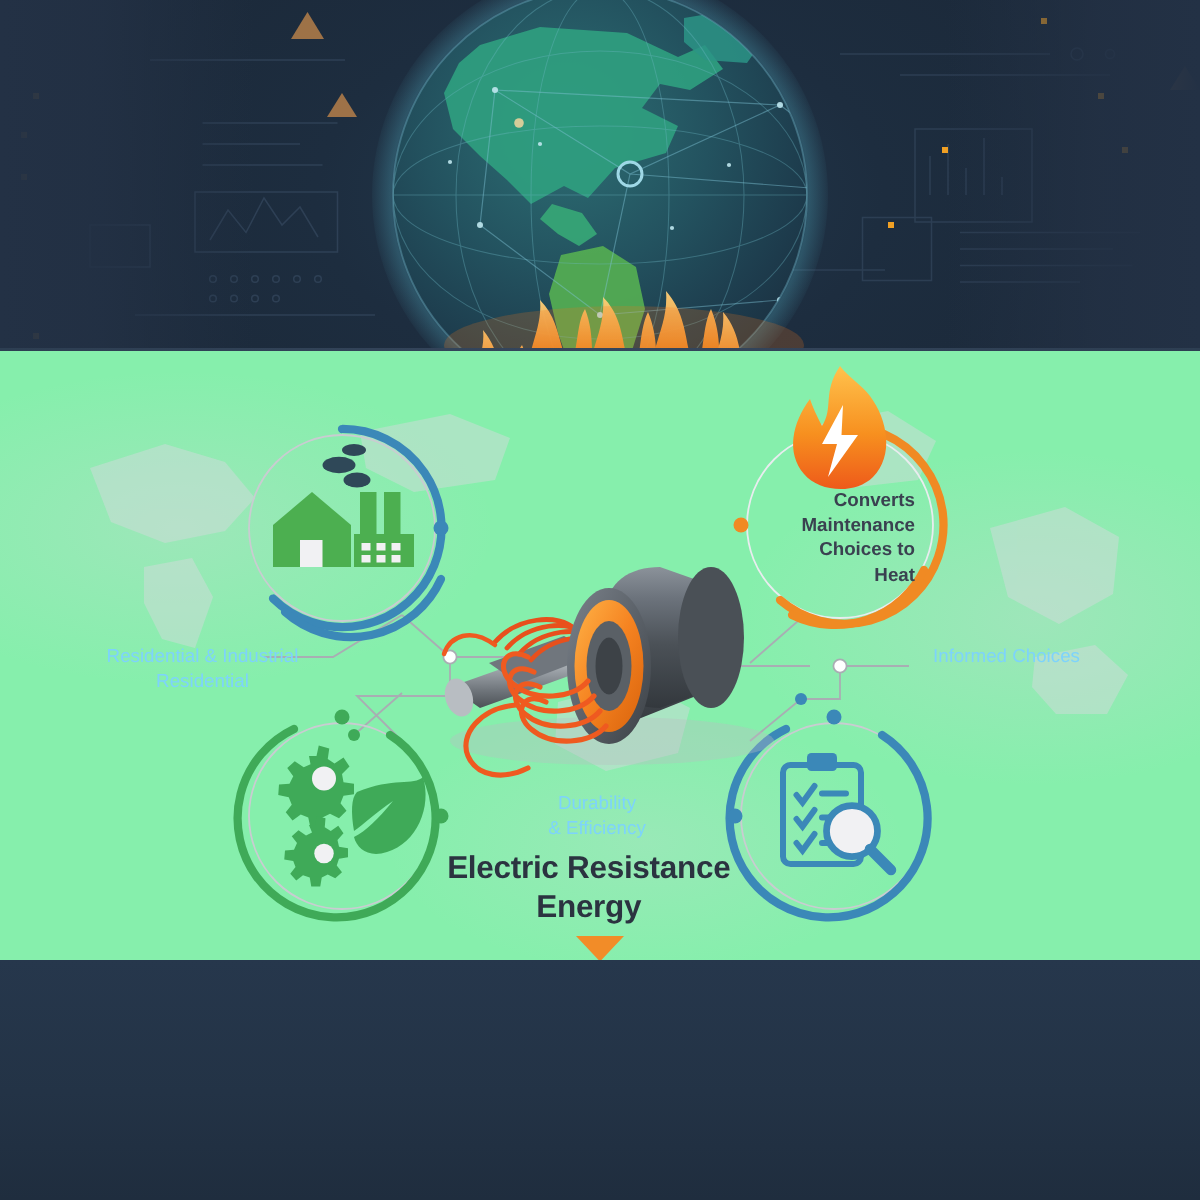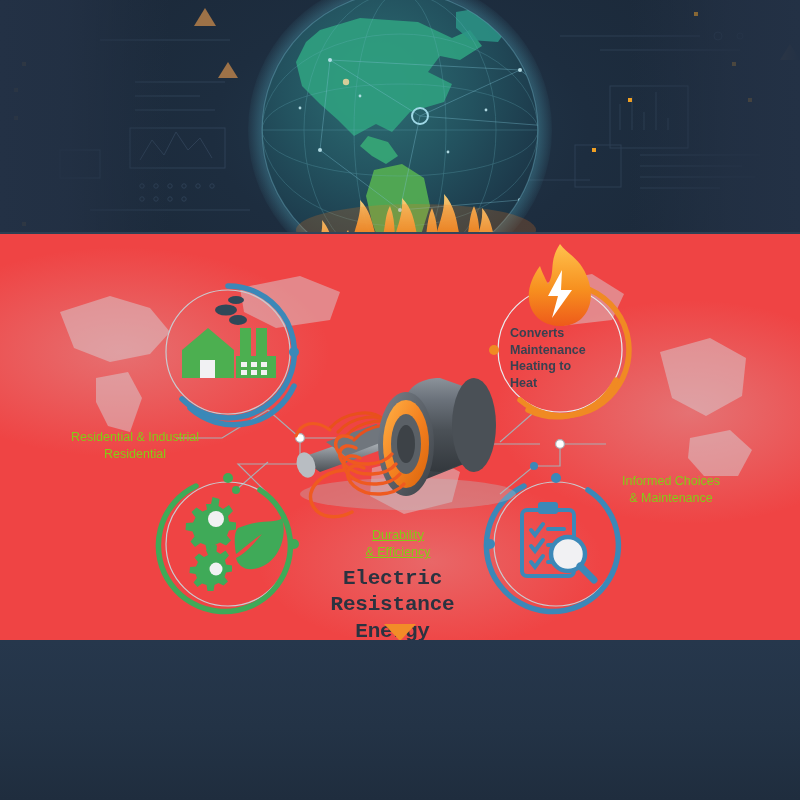--- a/index.html
+++ b/index.html
@@ -23,23 +23,22 @@
   .hero-svg { position:absolute; left:0; top:0; width:800px; height:232px; }
   .hero-edge-fade-l, .hero-edge-fade-r {
     position:absolute; top:0; height:232px; width:170px; pointer-events:none;
   }
   .hero-edge-fade-l { left:0; background:linear-gradient(90deg,#233145 0%, rgba(35,49,69,0.85) 40%, rgba(35,49,69,0) 100%); }
   .hero-edge-fade-r { right:0; background:linear-gradient(270deg,#233145 0%, rgba(35,49,69,0.80) 40%, rgba(35,49,69,0) 100%); }
 
   
   .panel {
     position:absolute; left:0; top:232px; width:800px; height:408px;
-    background:#ef4444;
+    background:#86efac;
     overflow:hidden;
-    font-family:Liberation Mono, monospace;
   }
   .panel::before {
     content:""; position:absolute; inset:0;
     background:
       radial-gradient(ellipse 300px 150px at 120px 120px, rgba(210,212,216,0.30), rgba(0,0,0,0) 70%),
       radial-gradient(ellipse 280px 160px at 690px 180px, rgba(208,210,215,0.32), rgba(0,0,0,0) 70%),
       radial-gradient(ellipse 240px 120px at 430px 330px, rgba(212,214,218,0.24), rgba(0,0,0,0) 72%);
   }
   .panel-top-line {
     position:absolute; left:0; top:0; width:800px; height:2px;
@@ -58,30 +57,30 @@
   
   .title {
     position:absolute; left:295px; top:334px; width:195px;
     text-align:center; color:#2b3340;
     font-size:21px; font-weight:bold; line-height:1.25;
     letter-spacing:-0.2px;
   }
 
   
   .lbl {
-    position:absolute; color:#84cc16; font-size:12.5px;
+    position:absolute; color:#7dd3fc; font-size:12.5px;
     line-height:1.38; text-align:center;
   }
   .lbl-res  { left:52px;  top:429px; width:166px; }
-  .lbl-inf  { left:582px; top:429px; width:178px;margin-top:44px; }
-  .lbl-dur  { left:330px; top:527px; width:136px;text-decoration:underline; }
+  .lbl-inf  { left:582px; top:429px; width:178px; }
+  .lbl-dur  { left:330px; top:527px; width:136px; }
 
   .circle-text {
     position:absolute; left:510px; top:325px; width:100px;
-    text-align:left; color:#3a4150;
+    text-align:right; color:#3a4150;
     font-size:12.5px; font-weight:600; line-height:1.32;
   }
 
   
   .bottom {
     position:absolute; left:0; top:640px; width:800px; height:160px;
     background:linear-gradient(180deg,#26374c 0%, #233346 55%, #1f2d3e 100%);
   }
 </style>
 </head>
@@ -419,31 +418,30 @@
       <div>Electric Resistance</div>
       <div>Energy</div>
     </div>
 
     <div class="arrow-down"></div>
   </div>
 
   <div class="circle-text">
     <div>Converts</div>
     <div>Maintenance</div>
-    <div>Heating to</div>
+    <div>Choices to</div>
     <div>Heat</div>
   </div>
 
   <div class="lbl lbl-res">
     <div>Residential &amp; Industrial</div>
     <div>Residential</div>
   </div>
   <div class="lbl lbl-inf">
     <div>Informed Choices</div>
-    <div>&amp; Maintenance</div>
   </div>
   <div class="lbl lbl-dur">
     <div>Durability</div>
     <div>&amp; Efficiency</div>
   </div>
 
   <div class="bottom">
     
   </div>
 

